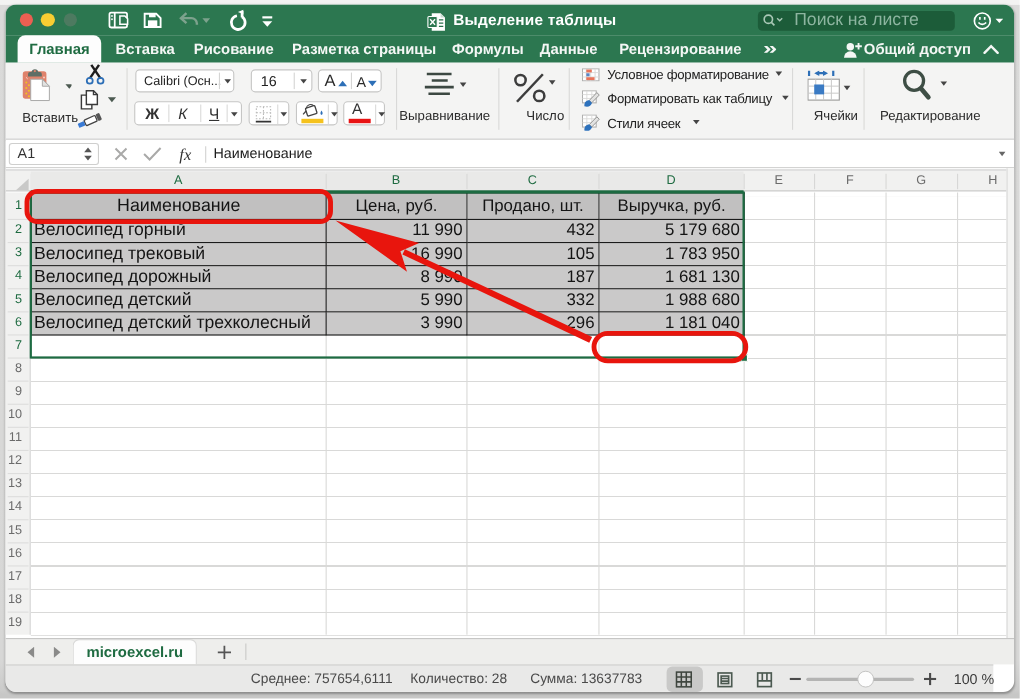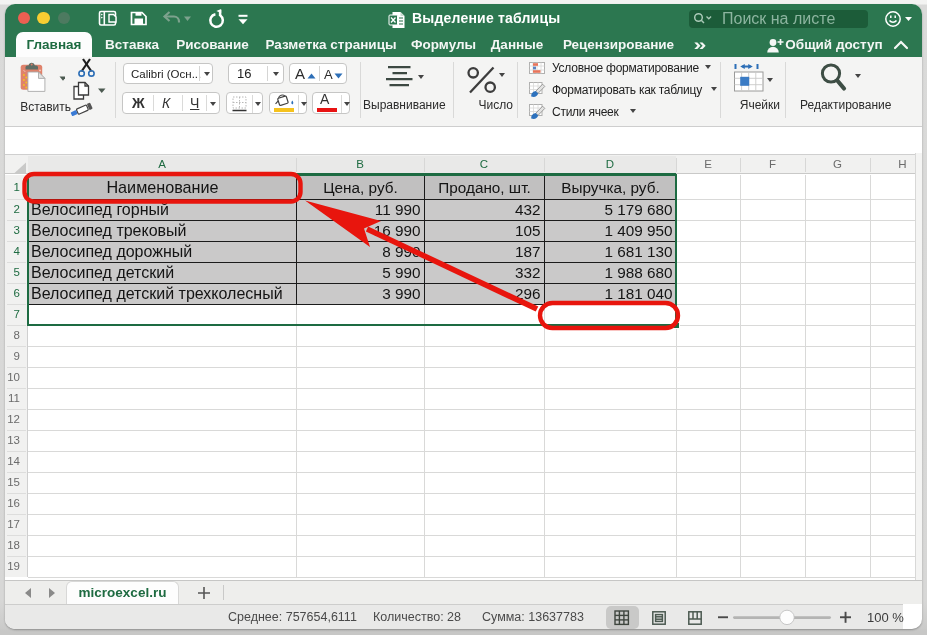--- a/index.html
+++ b/index.html
@@ -352,20 +352,39 @@
     <div class="rsep" style="left:780px;"></div>
 
     <svg class="abs" style="left:813px; top:5px;" width="34" height="32" viewBox="0 0 34 32">
       <circle cx="13" cy="11.5" r="8.6" fill="none" stroke="#3e4e45" stroke-width="3"></circle>
       <line x1="19.3" y1="18.5" x2="26" y2="26.5" stroke="#3e4e45" stroke-width="4.2" stroke-linecap="round"></line>
     </svg>
     <div class="dropt" style="left:850px; top:17px;"></div>
     <div class="rlabel" style="left:795px; top:41px; width:86px;">Редактирование</div>
   </div>
 
+  <div id="fbar">
+    <div class="abs" style="left:3px; top:2px; width:82px; height:20px; background:#fff; border:1px solid #cfcfce; border-radius:3px;">
+      <span class="abs" style="left:7px; top:0; line-height:18px; font-size:13px; color:#333;">A1</span>
+      <svg class="abs" style="left:65px; top:2px;" width="12" height="14" viewBox="0 0 12 14">
+        <path d="M6 1 L9.5 5.5 L2.5 5.5 z" fill="#555"></path>
+        <path d="M6 13 L2.5 8.5 L9.5 8.5 z" fill="#555"></path>
+      </svg>
+    </div>
+    <svg class="abs" style="left:94px; top:4px;" width="110" height="17" viewBox="0 0 110 17">
+      <g stroke="#a9a9a8" stroke-width="1.8" fill="none">
+        <path d="M6 3 L16 13 M16 3 L6 13"></path>
+        <path d="M32 8 L37 13 L47 2.5"></path>
+      </g>
+      <text x="64" y="13.5" font-size="15" font-style="italic" font-family="Liberation Serif, serif" fill="#333">fx</text>
+      <line x1="88" y1="1" x2="88" y2="16" stroke="#d2d2d1" stroke-width="1"></line>
+    </svg>
+    <span class="abs" style="left:189px; top:4px; font-size:13px; color:#1c1c1c;">Наименование</span>
+    <div class="dropt" style="left:903px; top:10px; border-top-color:#666;"></div>
+  </div>
 
   <div id="grid">
     <div id="colheads">
       <div class="abs" style="left:0; top:0; width:23px; height:19px;">
         <svg width="23" height="19">
             <path d="M21 18 L21 7.5 L9.5 18 z" fill="#c9c9c8"></path>
           </svg>
       </div>
       <div class="chsep" style="left:23px;"></div>
       <div class="ch sel" style="left:23px; width:268px; background:#e9e9e8;">A</div>
@@ -450,21 +469,21 @@
         <tr class="dat" style="height:21px;">
               <td class="lft">Велосипед горный</td>
               <td class="rgt">11 990</td>
               <td class="rgt">432</td>
               <td class="rgt">5 179 680</td>
             </tr>
         <tr class="dat" style="height:21px;">
               <td class="lft">Велосипед трековый</td>
               <td class="rgt">16 990</td>
               <td class="rgt">105</td>
-              <td class="rgt">1 409 950</td>
+              <td class="rgt">1 783 950</td>
             </tr>
         <tr class="dat" style="height:21px;">
               <td class="lft">Велосипед дорожный</td>
               <td class="rgt">8 990</td>
               <td class="rgt">187</td>
               <td class="rgt">1 681 130</td>
             </tr>
         <tr class="dat" style="height:21px;">
               <td class="lft">Велосипед детский</td>
               <td class="rgt">5 990</td>

